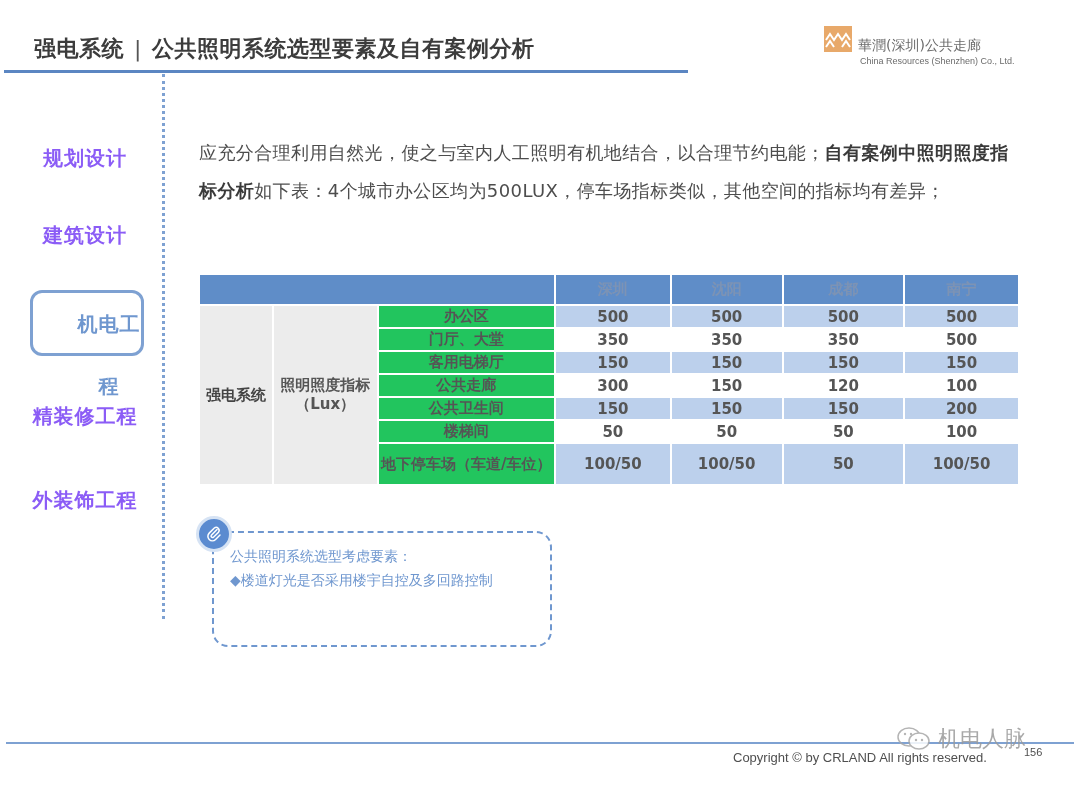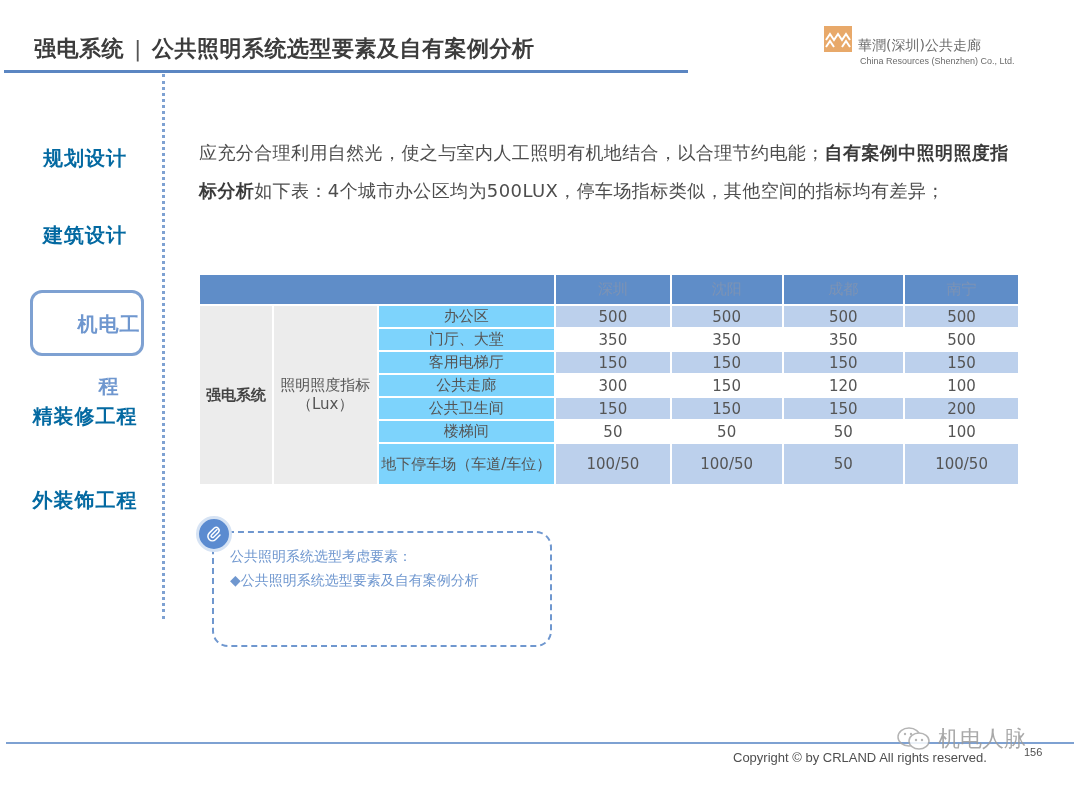--- a/index.html
+++ b/index.html
@@ -11,32 +11,32 @@
     .header-rule { position: absolute; left: 4px; top: 70px; width: 684px; height: 3px; background: #5b86c2; }
 
     .logo { position: absolute; left: 824px; top: 26px; display: flex; align-items: flex-start; }
     .logo-mark { width: 28px; height: 26px; background: #e8a96a; position: relative; margin-right: 6px; }
     .logo-mark svg { position: absolute; left: 1px; top: 4px; }
     .logo-text-cn { font-size: 14px; color: #6b6b6b; line-height: 18px; margin-top: 10px; }
     .logo-text-en { position: absolute; left: 36px; top: 30px; font-size: 9px; color: #6b6b6b; white-space: nowrap; font-family: "Liberation Sans", sans-serif; }
 
     .vdivider { position: absolute; left: 162px; top: 74px; height: 545px; border-left: 3px dotted #7ea1d2; }
 
-    .side-item { position: absolute; left: 20px; width: 130px; text-align: center; font-size: 20px; color: #0369a1; font-weight: bold; letter-spacing: 1px; }
+    .side-item { position: absolute; left: 20px; width: 130px; text-align: center; font-size: 20px; color: #8b5cf6; font-weight: bold; letter-spacing: 1px; }
     .side-item.active { left: 30px; width: 114px; height: 66px; line-height: 62px; border: 3px solid #7ea1d2; border-radius: 12px; color: #6f97cf; }
 
     .intro { position: absolute; left: 199px; top: 134px; width: 820px; font-size: 18px; line-height: 38px; color: #4d4d4d; letter-spacing: 0.4px; }
     .intro b { color: #3a3a3a; }
 
     table.lux { position: absolute; left: 198px; top: 273px; width: 822px; border-collapse: collapse; font-size: 15px; color: #555; }
-    table.lux td, table.lux th { border: 2px solid #ffffff; text-align: center; font-weight: normal; padding: 0; }
+    table.lux td, table.lux th { border: 2px solid #ffffff; text-align: center; font-weight: bold; padding: 0; }
     table.lux thead th { background: #5f8dc8; height: 31px; color: #7d93b4; font-size: 15px; }
     table.lux .grp { background: #ececec; }
     table.lux .grp-bold { font-weight: bold; font-size: 15px; color: #444; }
-    table.lux .item { background: #7dd3fc; height: 23px; }
+    table.lux .item { background: #22c55e; height: 23px; }
     table.lux .v-a { background: #bcd0ec; }
     table.lux .v-b { background: #ffffff; }
     table.lux tr.tall td { height: 42px; }
 
     .note-box { position: absolute; left: 212px; top: 531px; width: 340px; height: 116px; border: 2px dashed #6f97cf; border-radius: 16px; padding: 12px 0 0 16px; }
     .note-line { font-size: 14px; color: #6f97cf; line-height: 23.5px; white-space: nowrap; }
     .note-icon { position: absolute; left: 196px; top: 516px; width: 36px; height: 36px; border-radius: 50%; background: #5b8bd0; border: 3px solid #d6e3f4; display: flex; align-items: center; justify-content: center; }
 
     .footer-rule { position: absolute; left: 6px; top: 742px; width: 1068px; height: 2px; background: #7ea1d2; }
     .copyright { position: absolute; left: 733px; top: 750px; font-size: 13px; color: #4f4f4f; font-family: "Liberation Sans", sans-serif; white-space: nowrap; }
@@ -146,21 +146,21 @@
       <td class="v-a">100/50</td>
       <td class="v-a">100/50</td>
       <td class="v-a">50</td>
       <td class="v-a">100/50</td>
     </tr>
   </tbody>
 </table>
 
 <div class="note-box">
   <div class="note-line">公共照明系统选型考虑要素：</div>
-  <div class="note-line">◆公共照明系统选型要素及自有案例分析</div>
+  <div class="note-line">◆楼道灯光是否采用楼宇自控及多回路控制</div>
 </div>
 <div class="note-icon">
   <svg width="18" height="18" viewBox="0 0 24 24">
     <path d="M16 6 L8.5 13.5 a2 2 0 0 0 2.8 2.8 L18 9.6 a4 4 0 0 0 -5.6 -5.6 L5.6 10.8 a6 6 0 0 0 8.5 8.5 L20 13.4" fill="none" stroke="#ffffff" stroke-width="2" stroke-linecap="round"></path>
   </svg>
 </div>
 
 <div class="footer-rule"></div>
 <div class="watermark">
   <svg class="wm-icon" width="36" height="26" viewBox="0 0 36 26">

